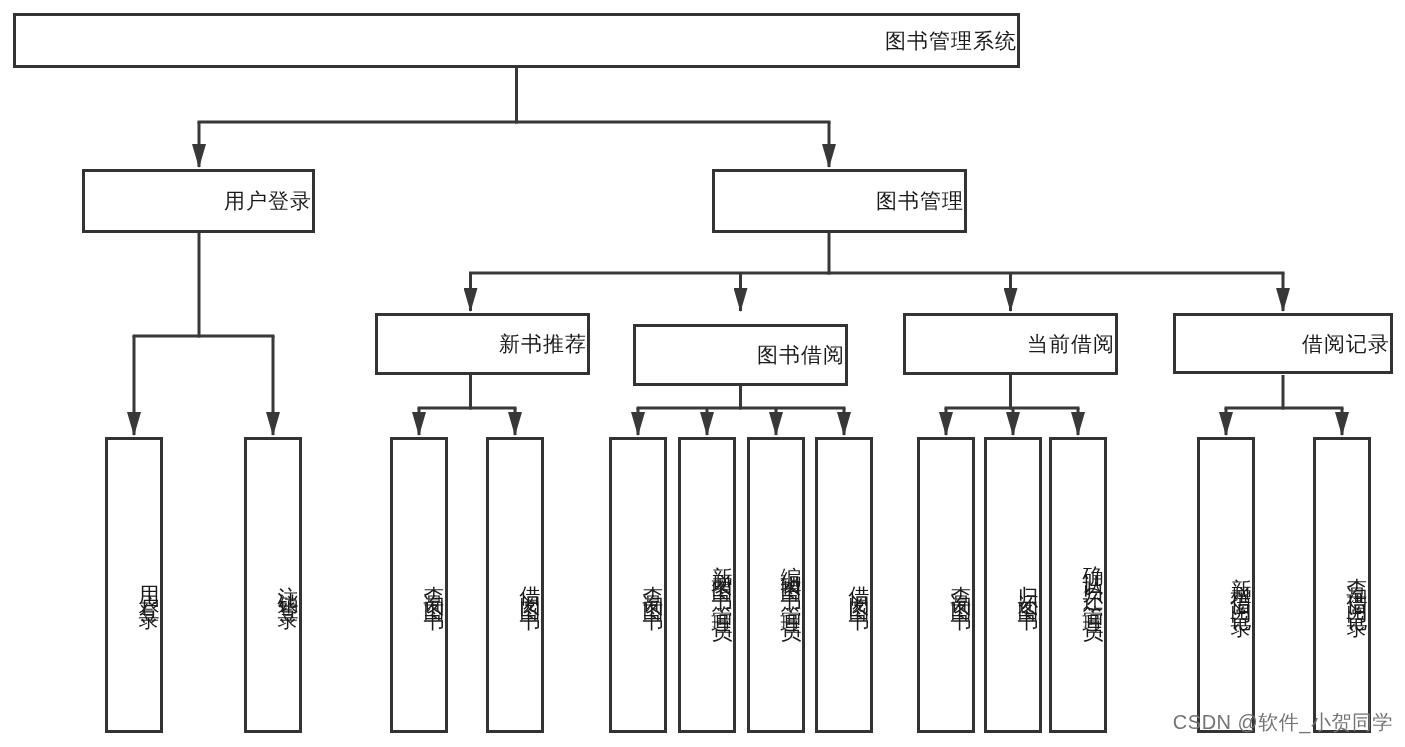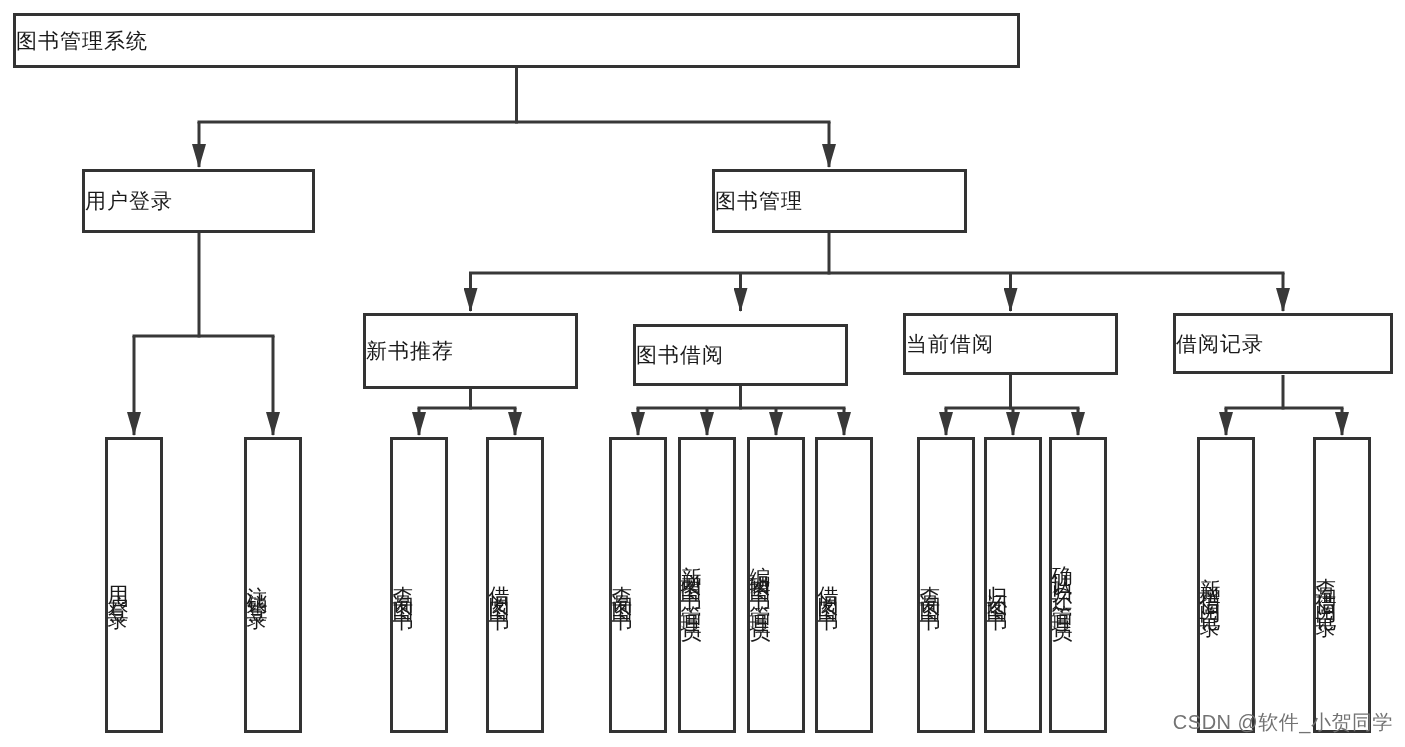--- a/index.html
+++ b/index.html
@@ -3,21 +3,21 @@
 <meta charset="utf-8">
 <style>
   html,body { margin:0; padding:0; background:#ffffff; }
   .canvas {
     position:relative; width:1405px; height:747px; background:#ffffff;
     font-family:"Liberation Sans","DejaVu Sans",sans-serif; color:#1a1a1a; overflow:hidden;
   }
   svg.connectors { position:absolute; left:0; top:0; width:1405px; height:747px; }
   .box {
     position:absolute; background:#ffffff; border:3px solid #333333; box-sizing:border-box;
-    display:flex; align-items:center; justify-content:flex-start;
+    display:flex; align-items:center; justify-content:flex-end;
   }
   .hbox .lbl { font-size:21px; letter-spacing:1px; white-space:nowrap; }
   .vbox .lbl {
     writing-mode:vertical-rl; text-orientation:upright;
     font-size:21px; letter-spacing:8px; line-height:1;
   }
   .watermark {
     position:absolute; right:12px; top:709px; z-index:5;
     font-size:20px; color:#737373; letter-spacing:0.5px; white-space:nowrap;
   }
@@ -93,21 +93,21 @@
     <span class="lbl">图书管理系统</span>
   </div>
 
   <div class="box hbox" style="left:82px;top:169px;width:233px;height:64px">
     <span class="lbl">用户登录</span>
   </div>
   <div class="box hbox" style="left:712px;top:169px;width:255px;height:64px">
     <span class="lbl">图书管理</span>
   </div>
 
-  <div class="box hbox" style="left:363px;top:313px;width:215px;height:76px">
+  <div class="box hbox" style="left:375px;top:313px;width:215px;height:62px">
     <span class="lbl">新书推荐</span>
   </div>
   <div class="box hbox" style="left:633px;top:324px;width:215px;height:62px">
     <span class="lbl">图书借阅</span>
   </div>
   <div class="box hbox" style="left:903px;top:313px;width:215px;height:62px">
     <span class="lbl">当前借阅</span>
   </div>
   <div class="box hbox" style="left:1173px;top:313px;width:220px;height:61px">
     <span class="lbl">借阅记录</span>

